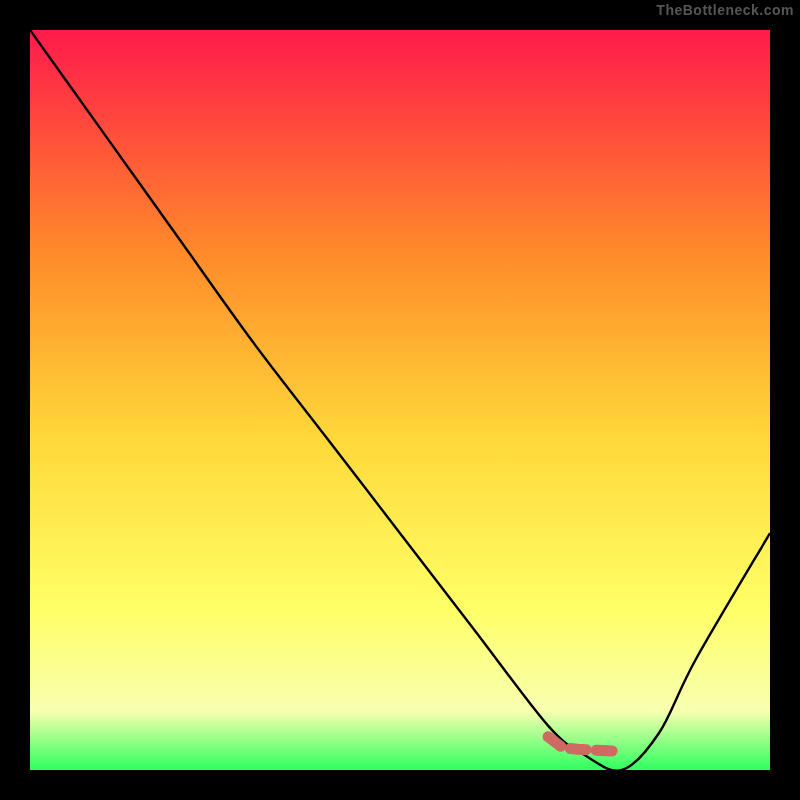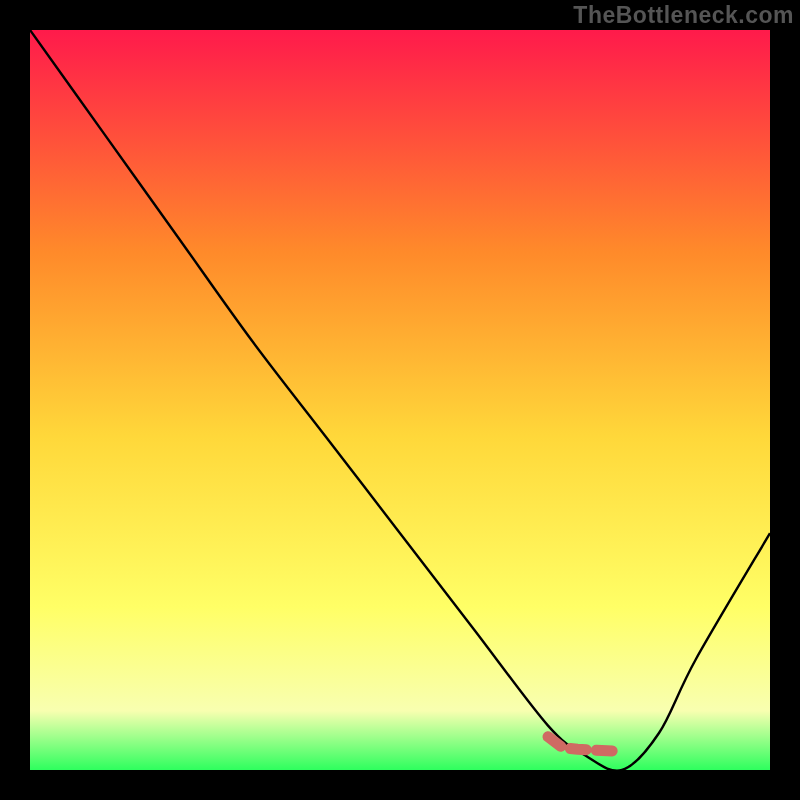--- a/index.html
+++ b/index.html
@@ -15,21 +15,21 @@
     position: relative;
     width: 800px;
     height: 800px;
     background: #000;
   }
   .watermark {
     position: absolute;
     top: 2px;
     right: 6px;
     color: #555;
-    font-size: 23px;
+    font-size: 14px;
     font-weight: 600;
     letter-spacing: 0.5px;
     user-select: none;
   }
   
   .plot {
     position: absolute;
     left: 30px;
     top: 30px;
     width: 740px;

